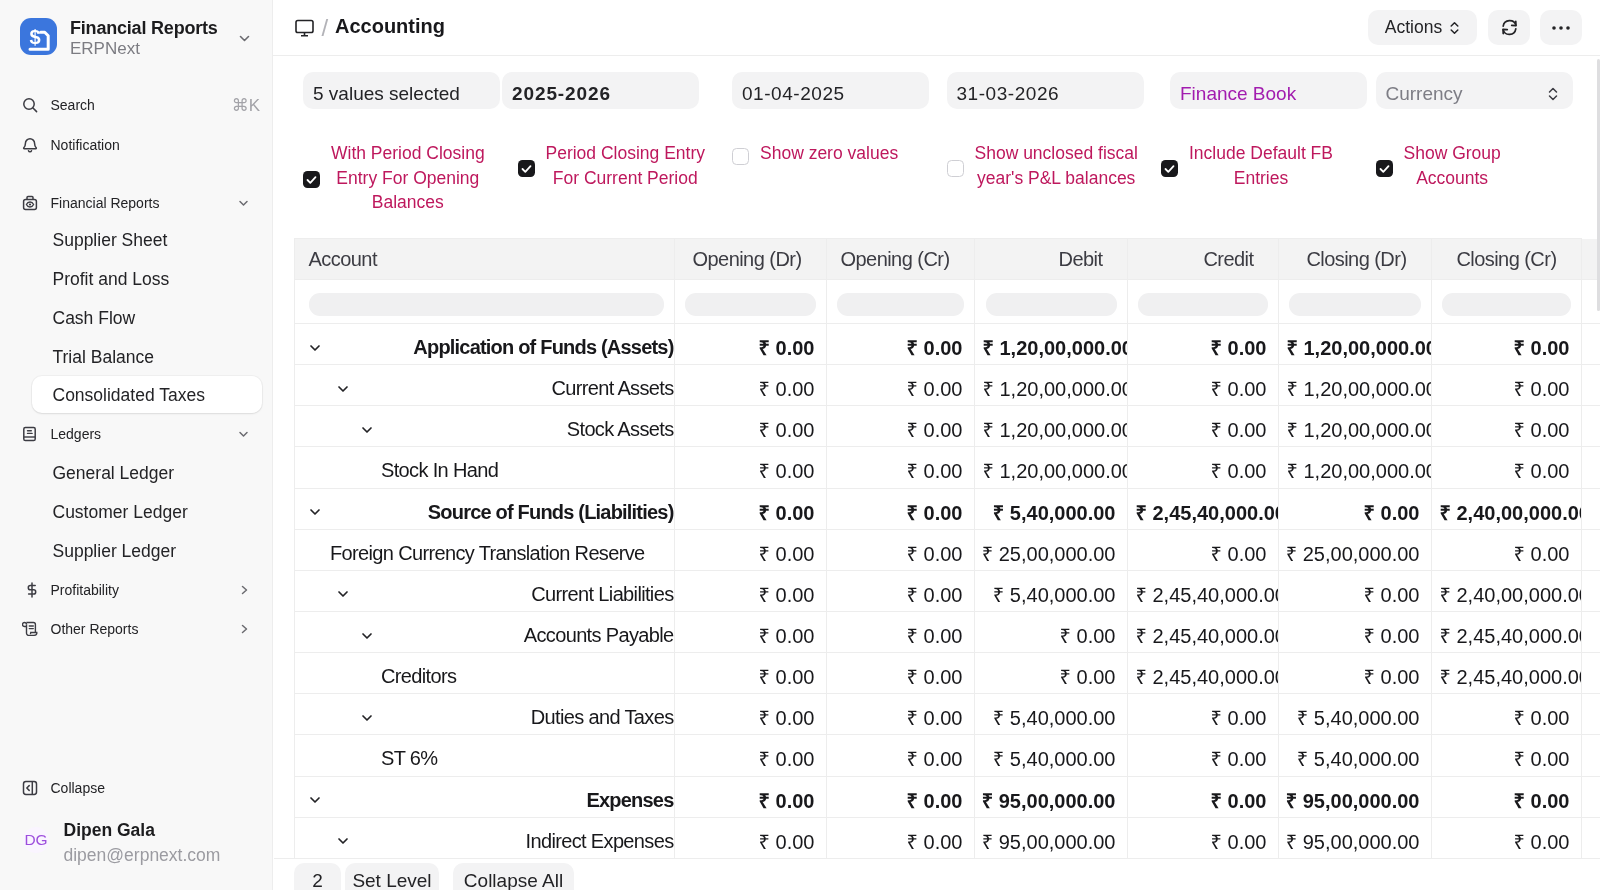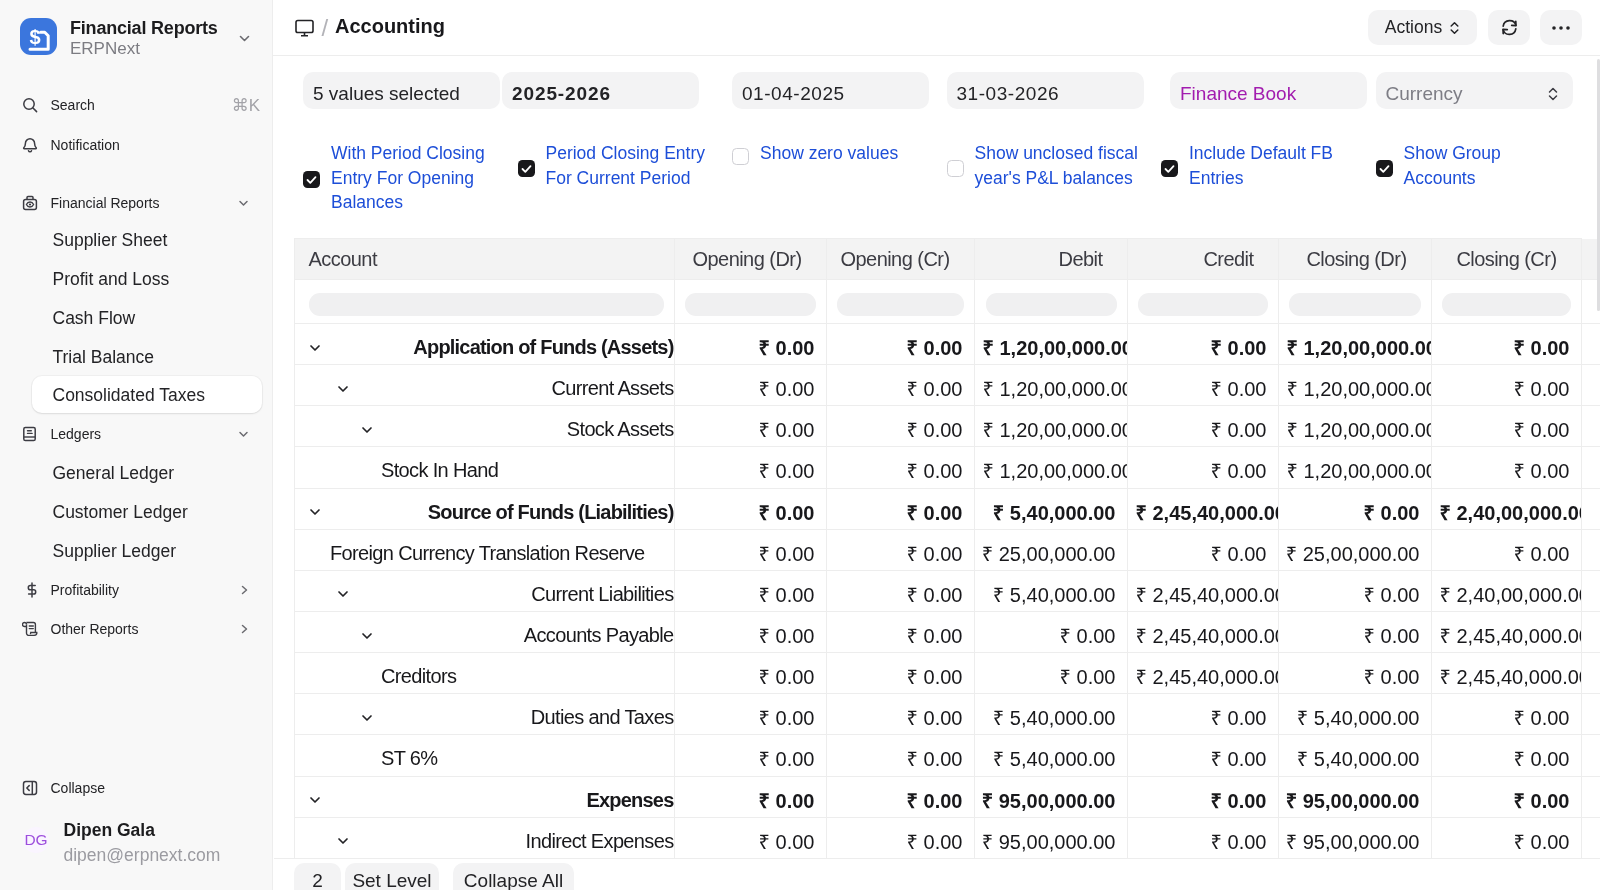--- a/index.html
+++ b/index.html
@@ -32,21 +32,21 @@
 
 
 .pill { position:absolute; top:71.5px; width:197px; height:37px; background:#f3f3f4; border-radius:10px; display:flex; align-items:center; padding:7px 14px 0 10px; font-size:19px; color:#232326; }
 
 
 .check { position:absolute; display:flex; }
 .box { width:17px; height:17px; border-radius:4.5px; flex:none; position:relative; }
 .box.on { background:#18181b; }
 .box.off { background:#fff; border:1.5px solid #cfcfd4; }
 .box.on svg { position:absolute; left:2px; top:2.5px; }
-.clabel { margin-left:11px; margin-top:-2px; font-size:17.5px; line-height:24.5px; color:#1d4ed8; }
+.clabel { margin-left:11px; margin-top:-2px; font-size:17.5px; line-height:24.5px; color:#be185d;text-align:center; }
 
 
 #tablewrap { left:293.5px; top:238px; width:1288px; height:620px; border-left:1px solid #ededed; border-top:1px solid #ededed; }
 .trow { display:flex; width:1409px; border-bottom:1px solid #ededed; }
 .trow > div { border-right:1px solid #ededed; overflow:hidden; white-space:nowrap; position:relative; }
 .c0 { width:380px; }
 .c1 { width:152px; } .c2 { width:148px; } .c3 { width:153px; }
 .c4 { width:151px; } .c5 { width:153px; } .c6 { width:150px; }
 #thead { height:40.5px; background:#f3f3f3; font-size:20px; letter-spacing:-0.55px; color:#3c3c43; }
 #thead > div { display:flex; align-items:center; padding-top:2px; }

